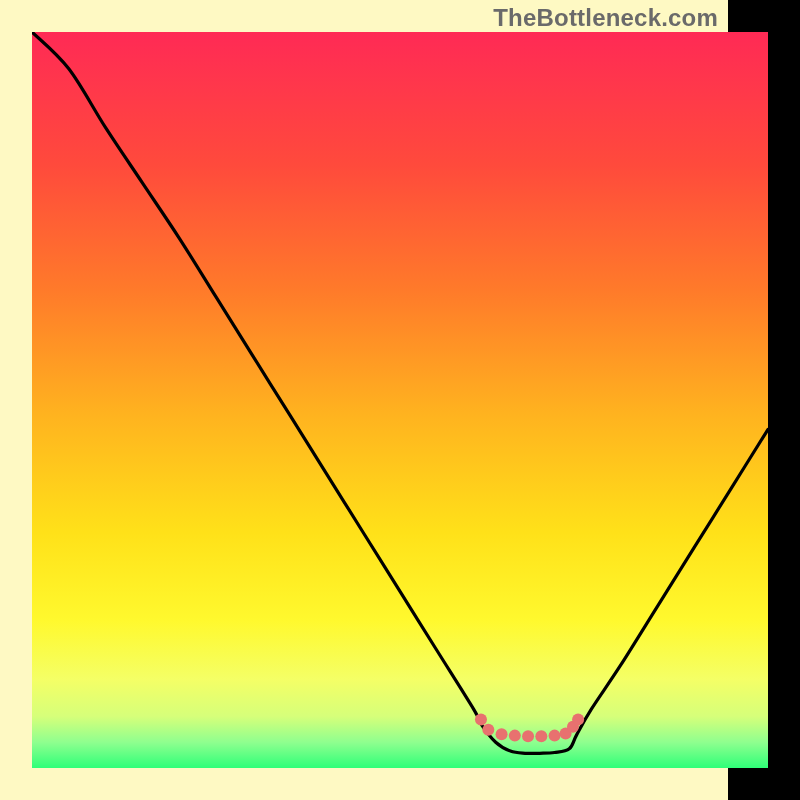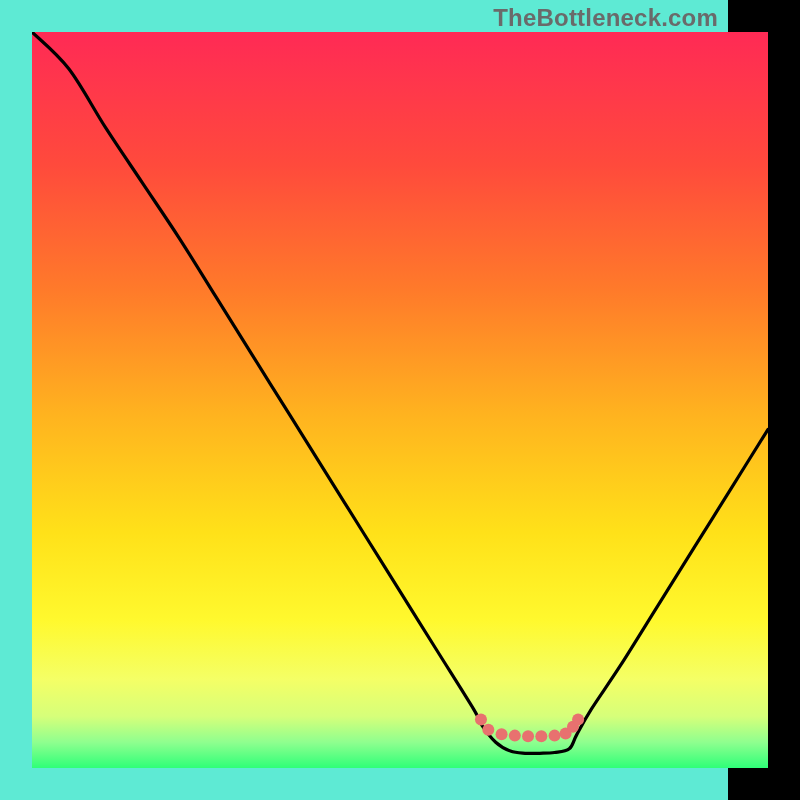--- a/index.html
+++ b/index.html
@@ -7,21 +7,21 @@
     padding: 0;
     width: 800px;
     height: 800px;
     background: #000;
     font-family: Arial, Helvetica, sans-serif;
   }
   .frame {
     position: relative;
     width: 728px;
     height: 800px;
-    background: #5eead4;
+    background: #fef9c3;
   }
   .watermark {
     position: absolute;
     top: 4px;
     right: 10px;
     color: #6a6a6a;
     font-size: 24px;
     font-weight: 600;
     letter-spacing: 0.2px;
     font-family: Arial, Helvetica, sans-serif;

